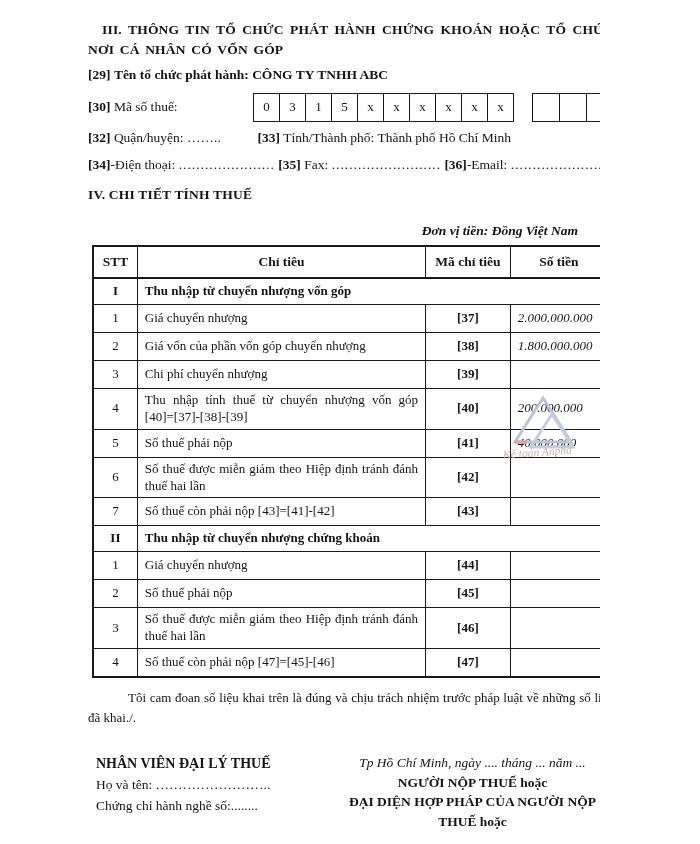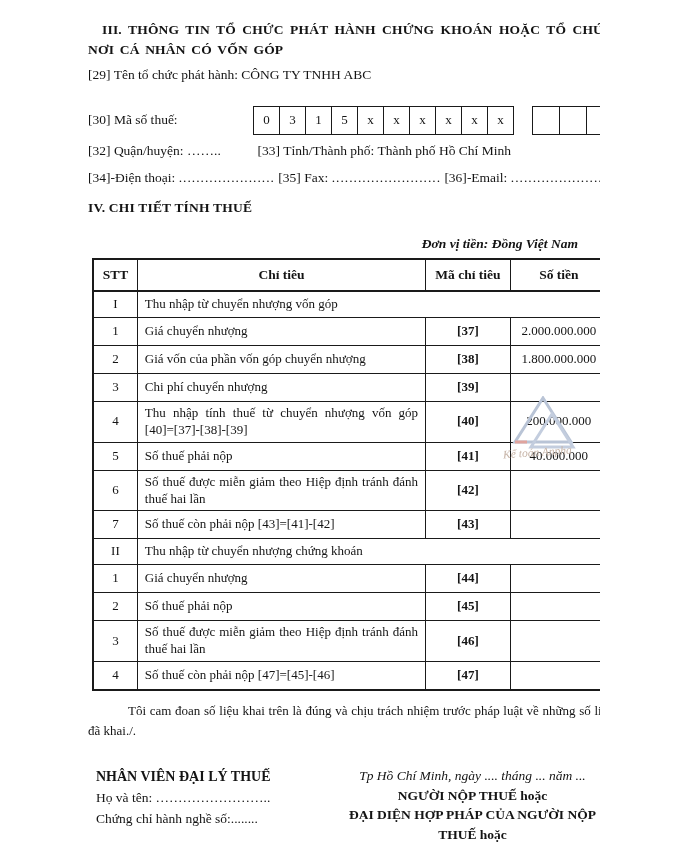--- a/index.html
+++ b/index.html
@@ -8,35 +8,35 @@
     width:600px;height:844px;
     background:#ffffff;
     font-family:"Liberation Serif","DejaVu Serif",serif;
     color:#141414;
     font-size:13.5px;
     overflow:hidden;
     box-sizing:border-box;
     padding-left:8px;
   }
   .content{position:absolute;left:88px;top:20px;width:526px;}
-  .b{font-weight:normal;}
+  .b{font-weight:bold;}
 
   .s3-title{
     font-weight:bold;
     text-align:justify;
     text-indent:14px;
     line-height:1.45;
     letter-spacing:.2px;
     word-spacing:2px;
   }
   .fline{margin-top:6px;line-height:1.5;}
   .fline .gap{display:inline-block;width:10px;}
 
   
-  .mst-row{display:flex;align-items:center;margin-top:20px;height:30px;}
+  .mst-row{display:flex;align-items:center;margin-top:7px;height:30px;}
   .mst-label{width:165px;flex:0 0 165px;}
   .boxes{display:flex;}
   .mbox{
     width:25px;height:27px;
     border:1.5px solid #1a1a1a;
     border-left:none;
     display:flex;align-items:center;justify-content:center;
     font-size:13px;
   }
   .boxes .mbox:first-child{border-left:1.5px solid #1a1a1a;}
@@ -68,21 +68,21 @@
     font-size:13px;
   }
   table.tax{border:2px solid #1a1a1a;}
   table.tax thead th{border-bottom:2px solid #1a1a1a;height:24px;font-size:13.5px;}
   .col-stt{width:44px;}
   .col-label{width:286px;}
   .col-code{width:84px;}
   .col-amt{width:97px;}
   td.c,th{text-align:center;}
   td.lbl{text-align:justify;}
-  td.amt{text-align:center;}
+  td.amt{text-align:left;font-style:italic;}
   td.code{font-weight:bold;}
   tr.single td{height:21px;}
   tr.section td{height:19px;}
 
   .declaration{
     margin-top:10px;
     text-indent:40px;
     text-align:justify;
     line-height:1.5;
     font-size:13px;

